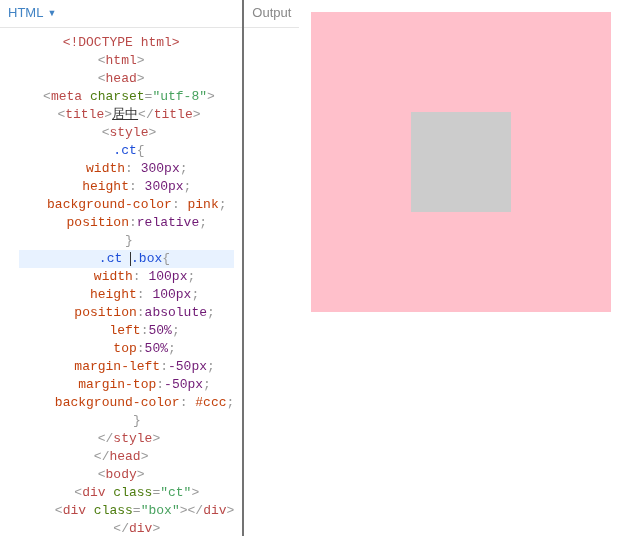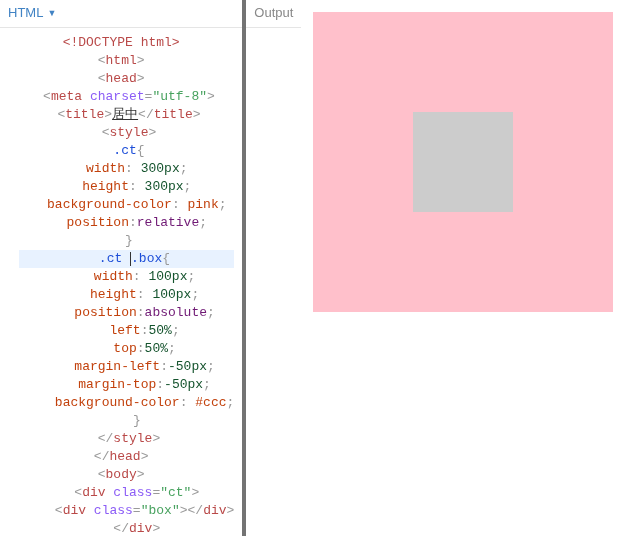--- a/index.html
+++ b/index.html
@@ -13,21 +13,21 @@
   width: 621px;
   height: 536px;
   overflow: hidden;
 }
 .container {
   display: flex;
   height: 100%;
 }
 .left-panel {
   width: 278px;
-  border-right: 4px solid #737373;
+  border-right: 2px solid #737373;
   display: flex;
   flex-direction: column;
 }
 .right-panel {
   flex: 1;
   display: flex;
   flex-direction: row;
 }
 .tab-bar {
   height: 28px;
@@ -66,27 +66,27 @@
   display: block;
   min-height: 18px;
 }
 .code-line.active {
   background: #e8f2ff;
   margin-left: 11px;
 }
 .t-decl { color: #b94948; }
 .t-tag { color: #b94948; }
 .t-bracket { color: #999; }
-.t-attr { color: #8b5cf6; }
+.t-attr { color: #4d7c0f; }
 .t-punc { color: #999; }
 .t-attr-val { color: #48a25f; }
 .t-text { color: #333; text-decoration: underline; }
 .t-selector { color: #1d4ed8; }
 .t-prop { color: #c2410c; }
-.t-num { color: #14532d; }
+.t-num { color: #701a75; }
 .t-kw { color: #701a75; }
 .t-color { color: #c2410c; }
 .t-semi { color: #999; }
 .t-brace { color: #999; }
 .cursor-caret {
   display: inline-block;
   width: 1px;
   height: 14px;
   background: #333;
   vertical-align: middle;

